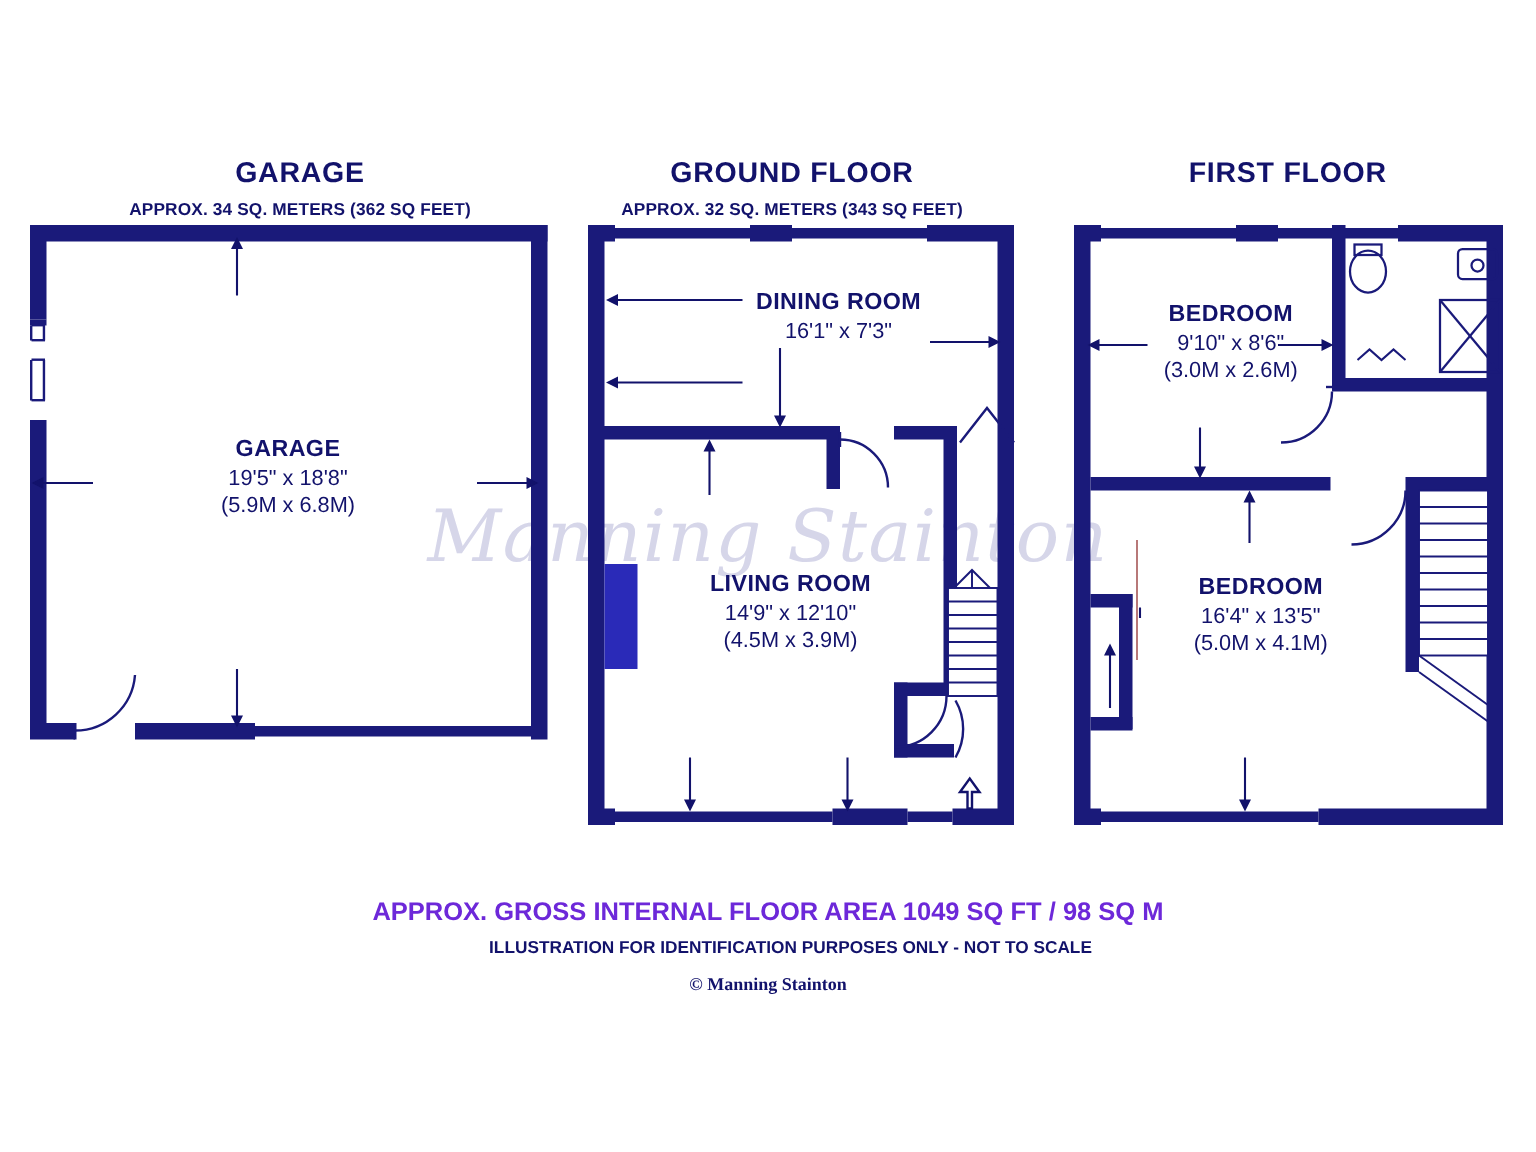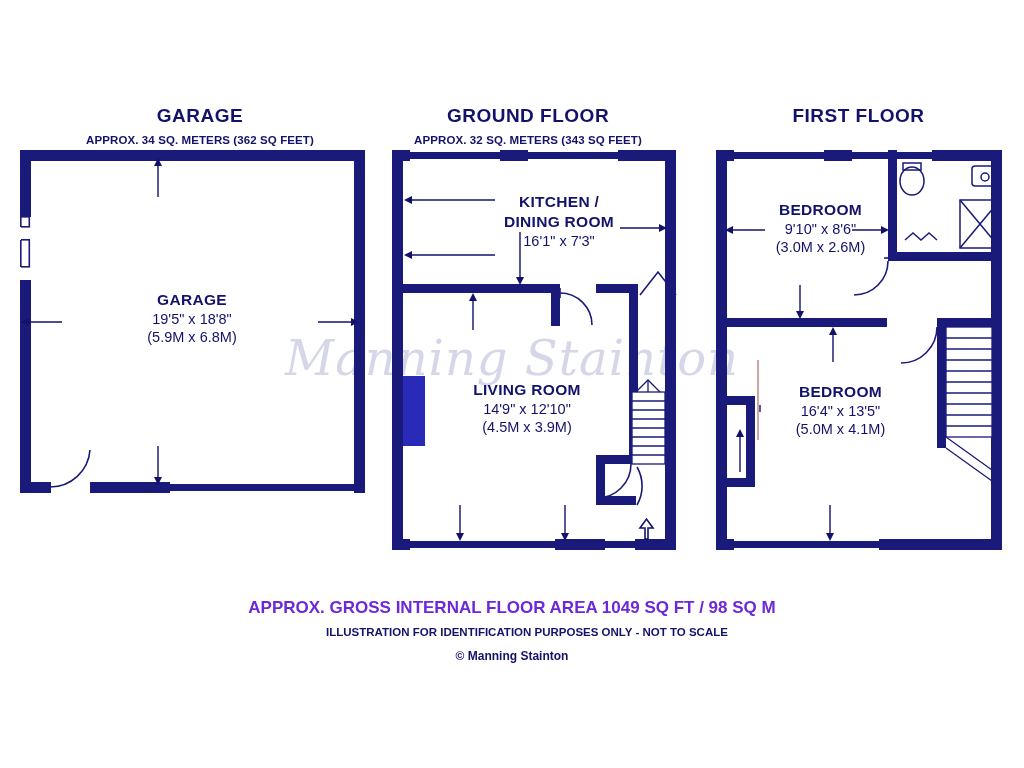--- a/index.html
+++ b/index.html
@@ -308,21 +308,20 @@
     <line x1="758" y1="360" x2="758" y2="440" stroke="#b06a6a" stroke-width="1.2"></line>
   </svg>
 
   <div class="room-label" style="left:92px; top:290px; width:200px;">
     <div class="nm">GARAGE</div>
     <div class="dim">19'5" x 18'8"</div>
     <div class="dim">(5.9M x 6.8M)</div>
   </div>
 
   <div class="room-label" style="left:444px; top:192px; width:230px;">
-    <div class="nm">KITCHEN /</div>
     <div class="nm">DINING ROOM</div>
     <div class="dim">16'1" x 7'3"</div>
   </div>
 
   <div class="room-label" style="left:432px; top:380px; width:190px;">
     <div class="nm">LIVING ROOM</div>
     <div class="dim">14'9" x 12'10"</div>
     <div class="dim">(4.5M x 3.9M)</div>
   </div>
 
@@ -333,15 +332,15 @@
   </div>
 
   <div class="room-label" style="left:748px; top:382px; width:185px;">
     <div class="nm">BEDROOM</div>
     <div class="dim">16'4" x 13'5"</div>
     <div class="dim">(5.0M x 4.1M)</div>
   </div>
 
   <div class="footer-main" style="top:598px;">APPROX. GROSS INTERNAL FLOOR AREA 1049 SQ FT / 98 SQ M</div>
   <div class="footer-sub" style="top:626px;">ILLUSTRATION FOR IDENTIFICATION PURPOSES ONLY - NOT TO SCALE</div>
-  <div class="footer-copy" style="top:649px;">© Manning Stainton</div>
+  <div class="footer-copy" style="top:649px;font-family:Liberation Serif, serif;">© Manning Stainton</div>
 
 </div>
 
 </body></html>

